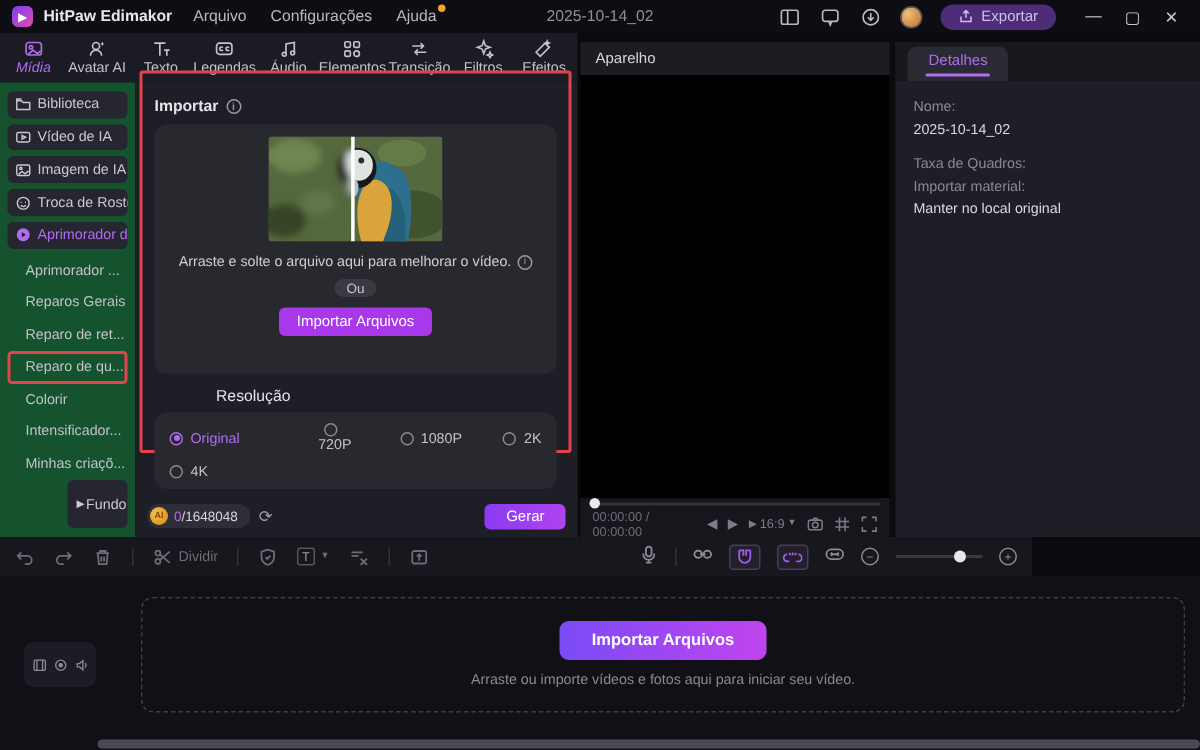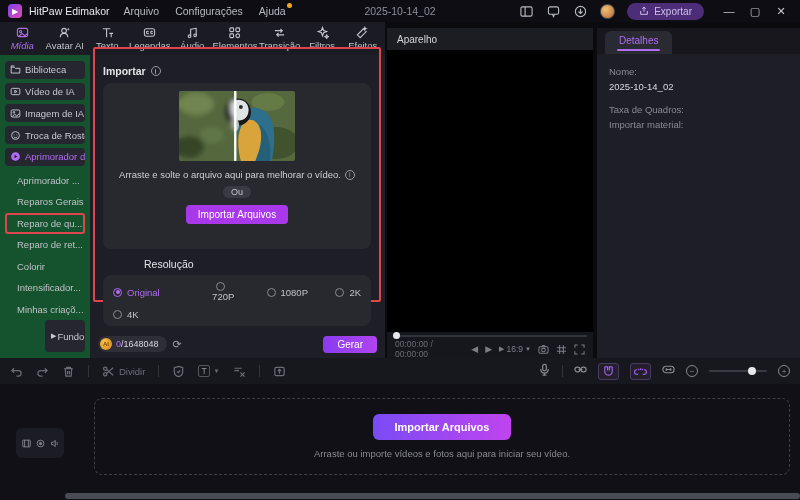--- a/index.html
+++ b/index.html
@@ -3,21 +3,21 @@
 <meta charset="utf-8">
 <style>
   * { box-sizing: border-box; margin: 0; padding: 0; }
   html,body { background:#000; }
   body { font-family:"Liberation Sans","DejaVu Sans",sans-serif; }
   .stage { position:relative; width:800px; height:500px; background:#0a0a0f; overflow:hidden; color:#d6d6dc; }
 
   
   .titlebar { position:absolute; left:0; top:0; width:800px; height:22px; background:#0d0d13; display:flex; align-items:center; font-size:10.5px; }
   .logo { width:14px; height:14px; border-radius:4px; margin:0 7px 0 8px; background:linear-gradient(135deg,#7b3ff2,#e24bb0); display:flex; align-items:center; justify-content:center; color:#fff; font-size:8px; }
-  .appname { font-weight:normal; color:#e8e8ec; margin-right:14px; }
+  .appname { font-weight:bold; color:#e8e8ec; margin-right:14px; }
   .menu-item { color:#b9b9c2; margin-right:16px; position:relative; cursor:default; }
   .menu-item .dot { position:absolute; right:-6px; top:-2px; width:5px; height:5px; border-radius:50%; background:#f5a623; }
   .tb-center { position:absolute; left:50%; transform:translateX(-50%); color:#8f8f99; }
   .tb-right { margin-left:auto; display:flex; align-items:center; gap:12px; padding-right:6px; }
   .tb-ic { width:15px; height:15px; color:#b9b9c2; display:flex; align-items:center; justify-content:center; }
   .avatar { width:15px; height:15px; border-radius:50%; background:radial-gradient(circle at 35% 35%,#f0c078,#b96a32); border:1px solid #555; }
   .export-btn { display:flex; align-items:center; gap:5px; background:#4d2d78; color:#cfc0e8; border-radius:10px; padding:3px 12px; font-size:10px; }
   .win-controls { display:flex; align-items:center; gap:0; }
   .win-btn { width:26px; height:22px; display:flex; align-items:center; justify-content:center; color:#c9c9d0; font-size:11px; }
 
@@ -76,21 +76,21 @@
   
   .details { position:absolute; left:597px; top:28px; width:203px; height:330px; background:#1e1e26; }
   .det-tabrow { height:26px; background:#17171d; display:flex; }
   .det-tab { margin-left:8px; margin-top:3px; background:#2a2a33; border-radius:6px 6px 0 0; padding:4px 14px 0; font-size:10px; color:#b16cf2; position:relative; }
   .det-tab::after { content:""; position:absolute; left:12px; right:12px; bottom:3px; height:2px; border-radius:2px; background:#b16cf2; }
   .det-body { padding:12px 12px; font-size:9.5px; }
   .det-label { color:#8a8a93; margin-bottom:4px; }
   .det-value { color:#d9d9de; margin-bottom:12px; }
 
   
-  .toolbar { position:absolute; left:0; top:358px; width:800px; height:26px; background:#17171e; display:flex; align-items:center; padding:0 10px; color:#6d6d78; font-size:12px; }
+  .toolbar { position:absolute; left:0; top:358px; width:688px; height:26px; background:#17171e; display:flex; align-items:center; padding:0 10px; color:#6d6d78; font-size:12px; }
   .tool { display:flex; align-items:center; gap:4px; margin-right:13px; }
   .tool svg { width:13px; height:13px; stroke:currentColor; fill:none; stroke-width:1.3; }
   .tool-label { font-size:9.5px; }
   .sep { width:1px; height:12px; background:#33333c; margin-right:13px; }
   .t-box { border:1px solid #55555f; border-radius:2px; font-size:8.5px; padding:0 2px; color:#9a9aa2; }
   .tb-right-group { margin-left:auto; display:flex; align-items:center; gap:11px; color:#8a8a93; }
   .tb-right-group svg { width:13px; height:13px; stroke:currentColor; fill:none; stroke-width:1.3; }
   .purple { color:#a15ce8; }
   .boxed { border:1px solid #4a3a60; background:#23202c; border-radius:3px; padding:1px 3px; display:flex; align-items:center; }
   .zoom-slider { width:58px; height:2px; background:#3a3a44; border-radius:2px; position:relative; }
@@ -259,25 +259,25 @@
           <path d="M5.8,4.8 l3.4,2.2 -3.4,2.2z" fill="#17171e" stroke="none"></path>
         </svg>
       <span>Aprimorador d...</span>
     </div>
     <div class="side-sub">
         <span>Aprimorador ...</span>
       </div>
     <div class="side-sub">
         <span>Reparos Gerais</span>
       </div>
+    <div class="side-sub">
+        <span>Reparo de ret...</span>
+      </div>
     <div class="side-sub red">
         <span>Reparo de qu...</span>
-      </div>
-    <div class="side-sub">
-        <span>Reparo de ret...</span>
       </div>
     <div class="side-sub">
         <span>Colorir</span>
       </div>
     <div class="side-sub">
         <span>Intensificador...</span>
       </div>
     <div class="side-sub">
         <span>Minhas criaçõ...</span>
       </div>
@@ -405,20 +405,21 @@
 
   <div class="details">
     <div class="det-tabrow">
       <div class="det-tab">Detalhes</div>
     </div>
     <div class="det-body">
       <div class="det-label">Nome:</div>
       <div class="det-value">2025-10-14_02</div>
       <div class="det-label">Taxa de Quadros:</div>
       <div class="det-label">Importar material:</div>
+      <div class="det-value">Manter no local original</div>
     </div>
   </div>
 
   <div class="toolbar">
     <span class="tool">
         <svg viewBox="0 0 14 14">
           <path d="M4.5,3.5 L2,6 l2.5,2.5 M2,6 h7 a3,3 0 0 1 0,6 h-2"></path>
         </svg>
       </span>
     <span class="tool">

